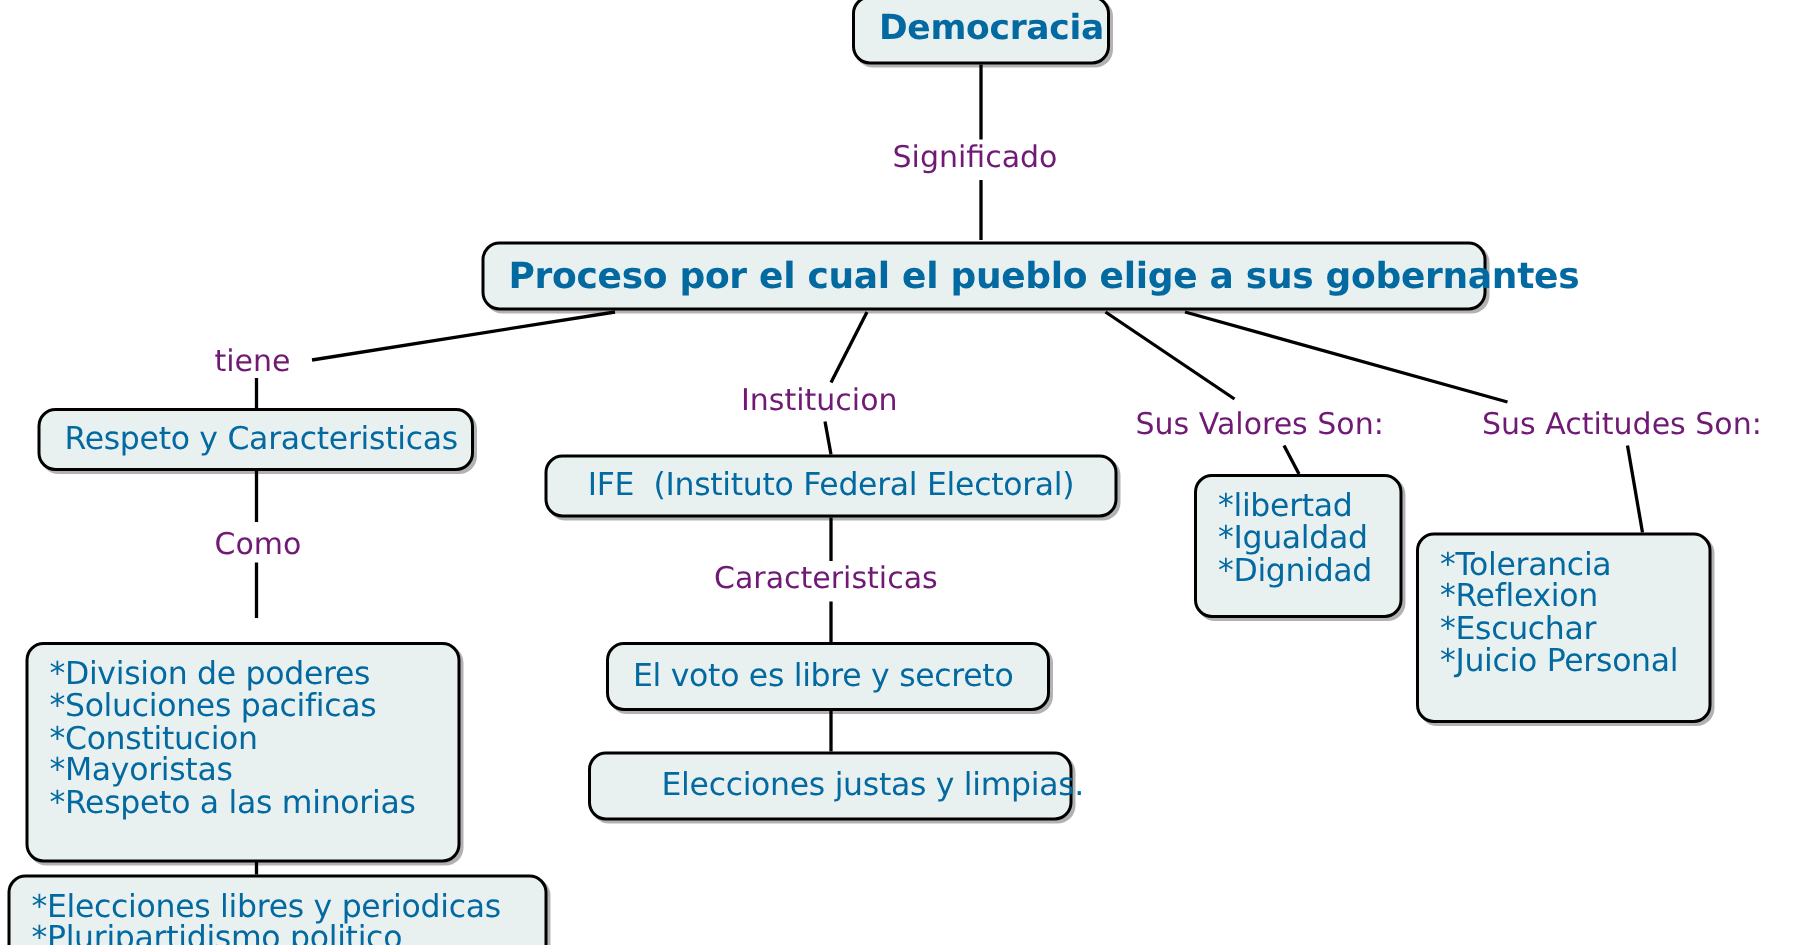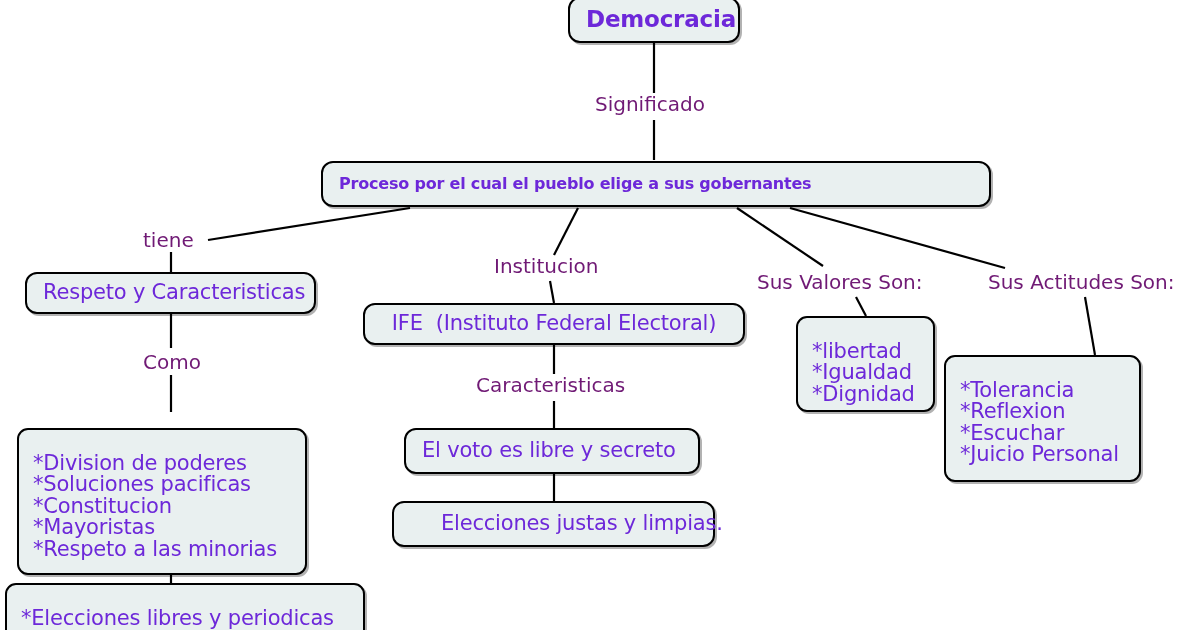--- a/index.html
+++ b/index.html
@@ -39,34 +39,33 @@
     align-items: center;
     box-shadow: 2px 2px 0 rgba(0,0,0,0.30);
     z-index: 3;
   }
   .node.center-text {
     justify-content: center;
   }
   .node-label {
     display: block;
     width: 100%;
-    color: #6d28d9;
+    color: #0369a1;
     font-size: 21px;
     line-height: 1.02;
     letter-spacing: -0.2px;
     white-space: pre;
   }
   .node.bold .node-label {
     font-weight: bold;
     font-family: "DejaVu Sans", sans-serif;
   }
   .node.list {
     align-items: flex-start;
-    padding-top: 23px;
-    border-radius: 11px;
+    padding-top: 9px;
   }
   .node.list .node-label {
     padding-left: 14px;
   }
   .node.pad-h {
     padding-left: 16px;
     padding-right: 16px;
   }
   .link-label {
     position: absolute;
@@ -125,21 +124,21 @@
     <line class="edge-line" x1="1085" y1="297" x2="1095" y2="355"></line>
   </svg>
 
   <div class="node bold center-text pad-h" style="left:568px; top:-3px; width:172px; height:46px;">
     <span class="node-label" style="text-align:center; font-size:23px;">Democracia</span>
   </div>
 
   <div class="link-label" style="left:592px; top:94px;">Significado</div>
 
   <div class="node bold center-text pad-h" style="left:321px; top:161px; width:670px; height:46px;">
-    <span class="node-label" style="text-align:left; font-size:16px;">Proceso por el cual el pueblo elige a sus gobernantes</span>
+    <span class="node-label" style="text-align:left; font-size:24px;">Proceso por el cual el pueblo elige a sus gobernantes</span>
   </div>
 
   <div class="link-label" style="left:140px; top:230px;">tiene</div>
 
   <div class="node center-text pad-h" style="left:25px; top:272px; width:291px; height:42px;">
     <span class="node-label" style="text-align:center;">Respeto y Caracteristicas</span>
   </div>
 
   <div class="link-label" style="left:140px; top:352px;">Como</div>
 

